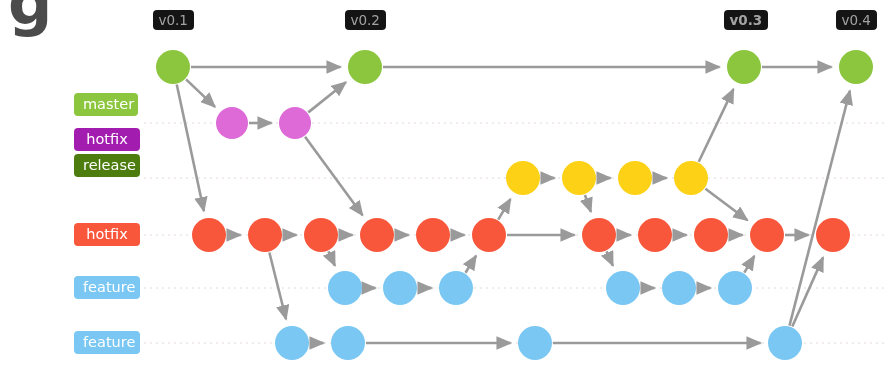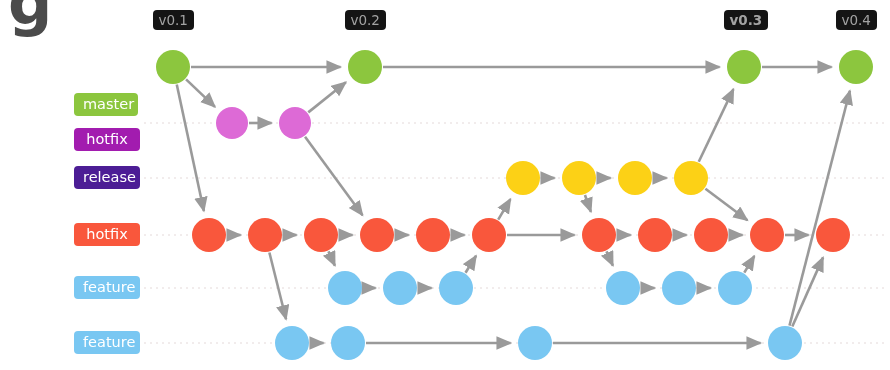--- a/index.html
+++ b/index.html
@@ -156,21 +156,21 @@
         <circle cx="292" cy="343" r="17" fill="#79c7f2"></circle>
         <circle cx="348" cy="343" r="17" fill="#79c7f2"></circle>
         <circle cx="535" cy="343" r="17" fill="#79c7f2"></circle>
         <circle cx="785" cy="343" r="17" fill="#79c7f2"></circle>
       </g>
   </svg>
 
   <div id="branch-labels">
       <div class="branch-label" style="left: 74px; top: 55px; width: 64px; background: rgb(140, 198, 62); margin-top: 38px;">master</div>
       <div class="branch-label" style="left: 74px; top: 128px; width: 66px; background: #a21caf;">hotfix</div>
-      <div class="branch-label" style="left: 74px; top: 166px; width: 66px; background: #4c1d95;">release</div>
+      <div class="branch-label" style="left: 74px; top: 154px; width: 66px; background: #4d7c0f;">release</div>
       <div class="branch-label" style="left: 74px; top: 223px; width: 66px; background: rgb(249, 87, 60);">hotfix</div>
       <div class="branch-label" style="left: 74px; top: 276px; width: 66px; background: rgb(121, 199, 242);">feature</div>
       <div class="branch-label" style="left: 74px; top: 331px; width: 66px; background: rgb(121, 199, 242);">feature</div>
     </div>
   <div id="tag-labels">
       <div class="tag-label" style="top: 10px; left: 152.5px;">v0.1</div>
       <div class="tag-label" style="top: 10px; left: 344.5px;">v0.2</div>
       <div class="tag-label" style="top: 10px; left: 723.5px; font-weight: bold;">v0.3</div>
       <div class="tag-label" style="top: 10px; left: 835.5px;">v0.4</div>
     </div>

